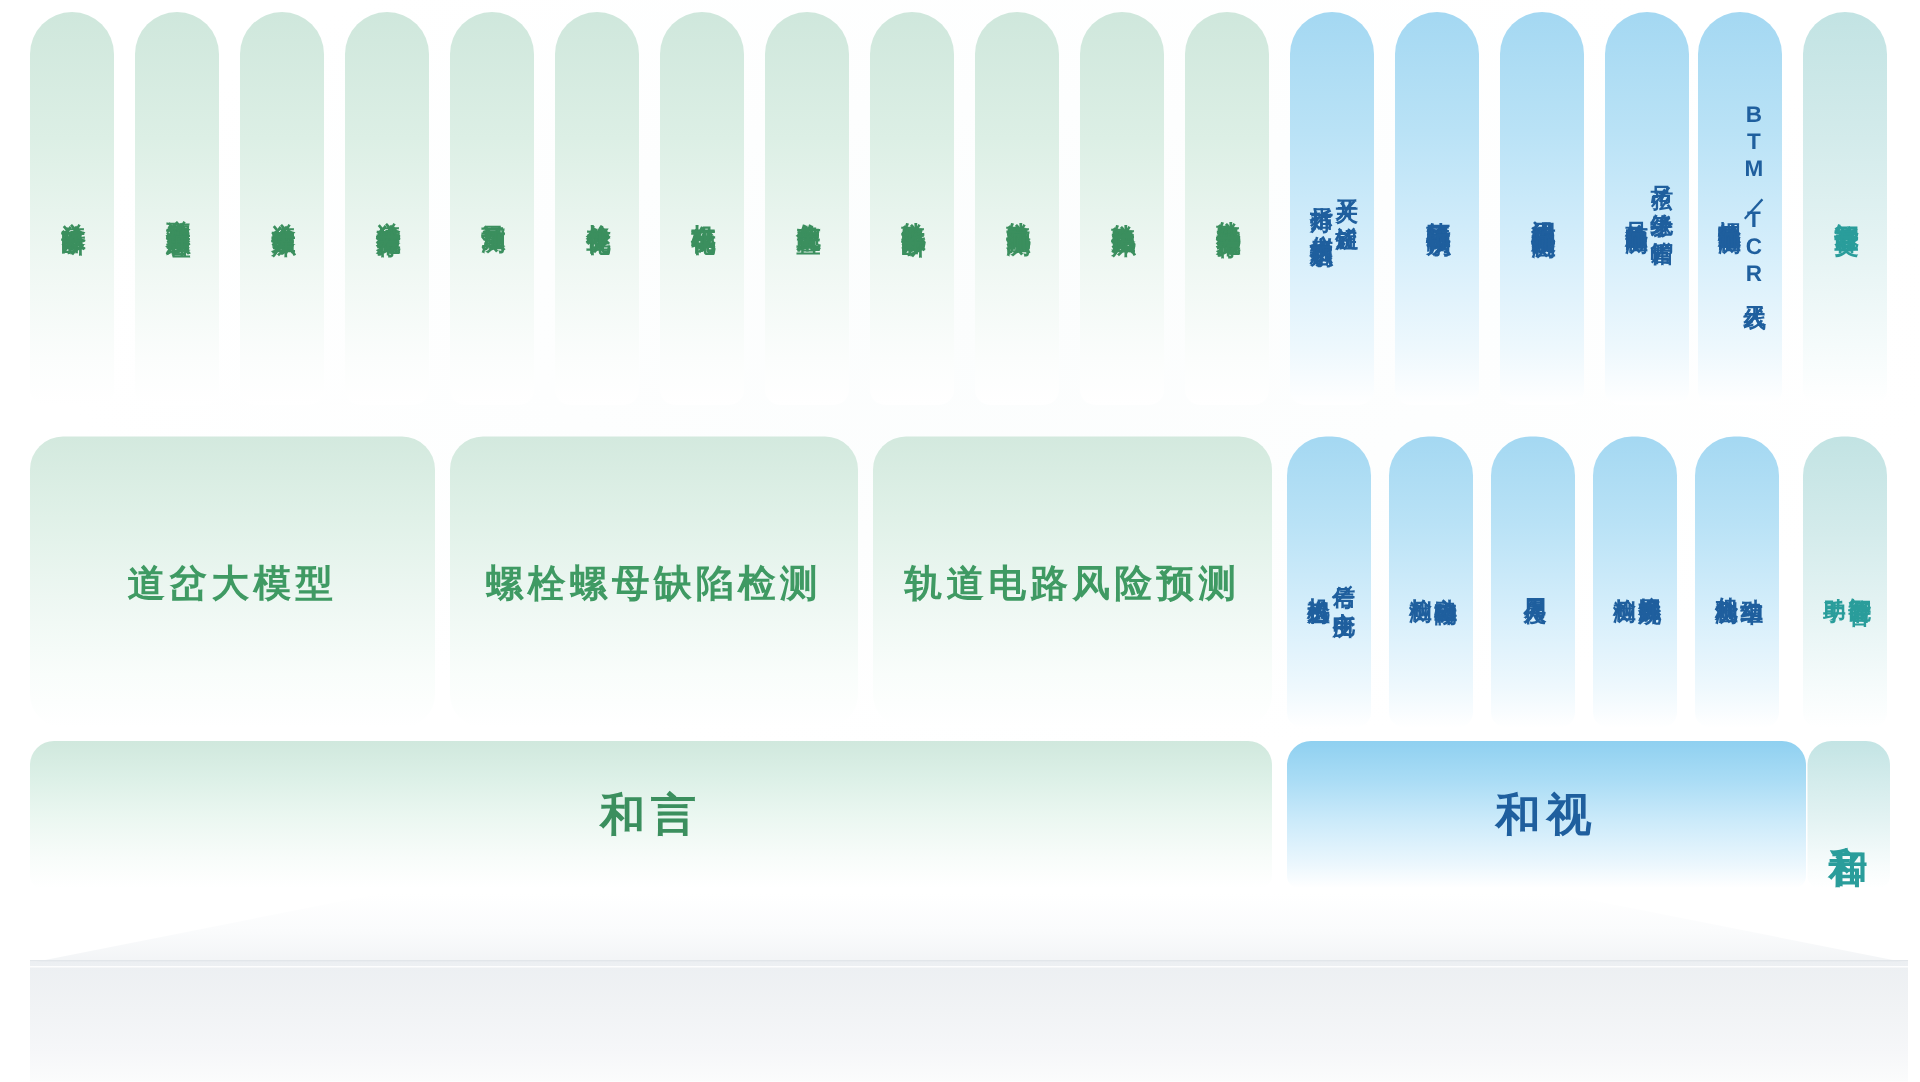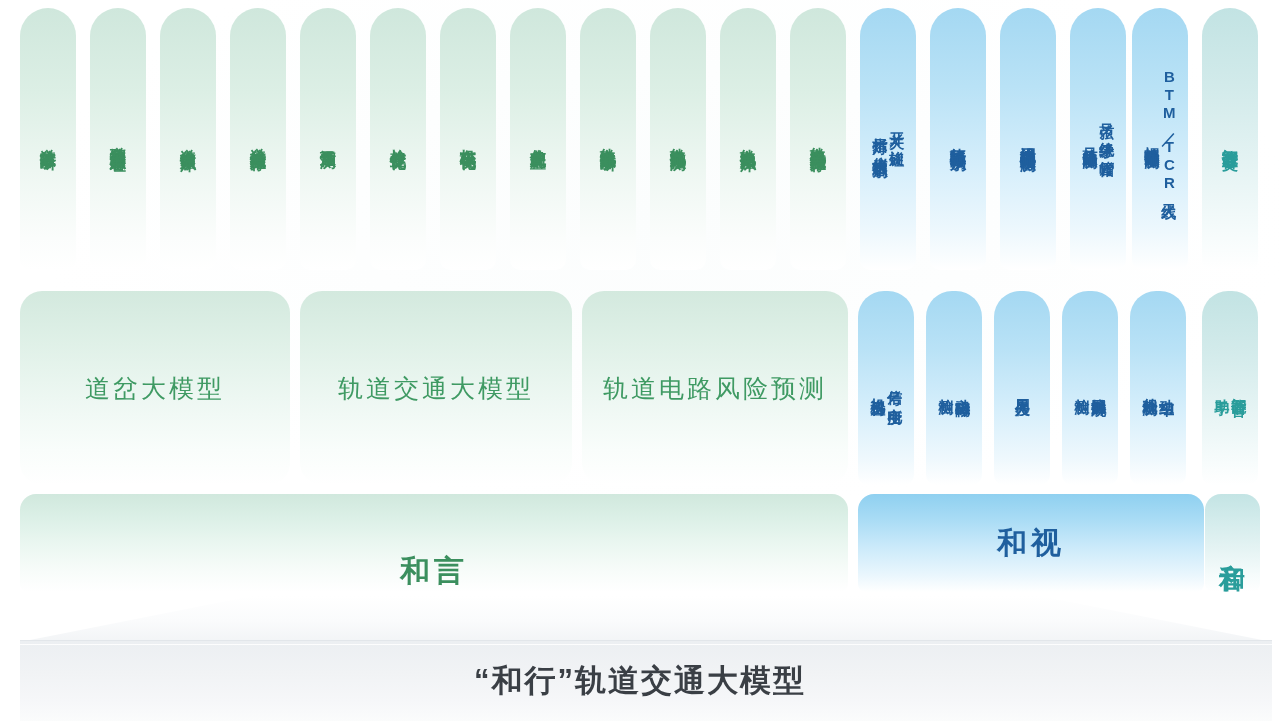--- a/index.html
+++ b/index.html
@@ -70,42 +70,41 @@
     border-radius: 22px;
     display: flex;
     align-items: center;
     justify-content: center;
   }
   .block-green {
     background: linear-gradient(180deg, #d3e9de 0%, #e0f1e8 28%, #edf7f2 55%, #f9fdfb 82%, #ffffff 100%);
   }
   .block-label {
     font-size: 25px;
-    font-weight: 400;
+    font-weight: 700;
     color: #3f9a63;
     letter-spacing: 3px;
   }
 
   #row2 .pill { top: 291px; height: 194px; border-radius: 26px 26px 10px 10px; }
   #row2 .vtext { font-size: 15px; }
 
   
   .bar {
     position: absolute;
     top: 494px;
     height: 98px;
     border-radius: 16px 16px 8px 8px;
     display: flex;
     align-items: center;
     justify-content: center;
     overflow: hidden;
   }
   .bar-green {
     background: linear-gradient(180deg, #d0e8dd 0%, #dcf0e7 25%, #ebf7f1 52%, #f8fcfa 80%, #ffffff 100%);
-    align-items: flex-end;
   }
   .bar-blue {
     background: linear-gradient(180deg, #8fd0f0 0%, #a9dcf5 26%, #cbeafa 54%, #e9f6fd 82%, #ffffff 100%);
   }
   .bar-teal {
     background: linear-gradient(180deg, #c3e4e4 0%, #d4ecec 28%, #e6f4f4 58%, #f7fcfc 85%, #ffffff 100%);
   }
   .bar-label {
     font-size: 30px;
     font-weight: 700;
@@ -230,21 +229,21 @@
     <div class="pill pill-teal" style="left:1202px;width:56px;">
         <span class="vtext t-teal">智能语音交互</span>
       </div>
   </div>
 
   <div id="row2">
     <div class="block block-green" style="left:20px;width:270px;">
         <span class="block-label">道岔大模型</span>
       </div>
     <div class="block block-green" style="left:300px;width:272px;">
-        <span class="block-label">轨道交通大模型</span>
+        <span class="block-label">螺栓螺母缺陷检测</span>
       </div>
     <div class="block block-green" style="left:582px;width:266px;">
         <span class="block-label">轨道电路风险预测</span>
       </div>
 
     <div class="pill pill-blue" style="left:858px;width:56px;">
         <span class="vtext t-blue">信号／变电所
 机房巡检</span>
       </div>
     <div class="pill pill-blue" style="left:926px;width:56px;">
@@ -276,16 +275,15 @@
         <span class="bar-label t-blue">和视</span>
       </div>
     <div class="bar bar-teal" style="left:1205px;width:55px;">
         <span class="bar-label-v t-teal">和音</span>
       </div>
   </div>
 
   <div id="base">
     <div id="base-top"></div>
     <div id="base-face"></div>
-    <div id="base-title">“和行”轨道交通大模型</div>
   </div>
 
 </div>
 
 </body></html>

